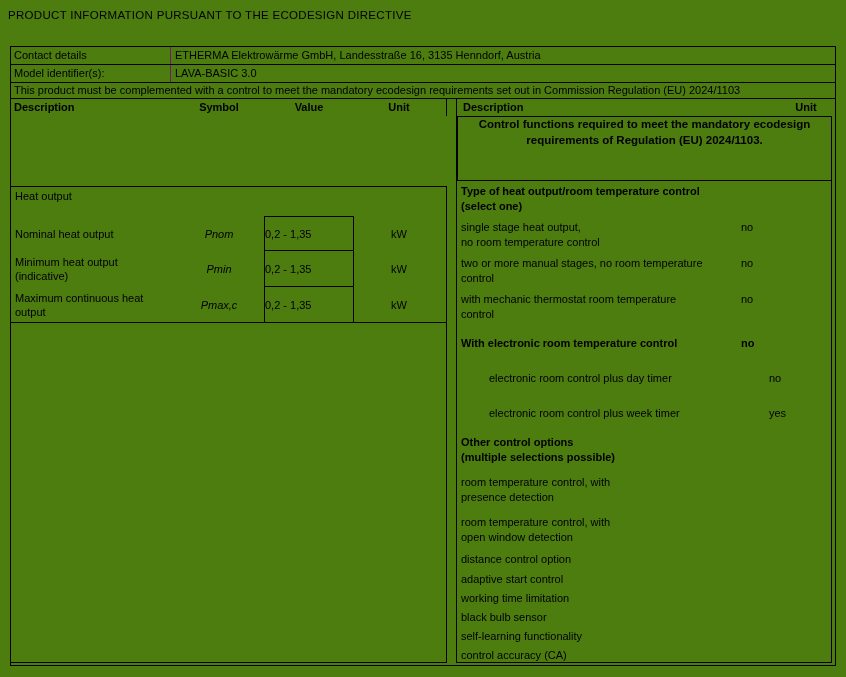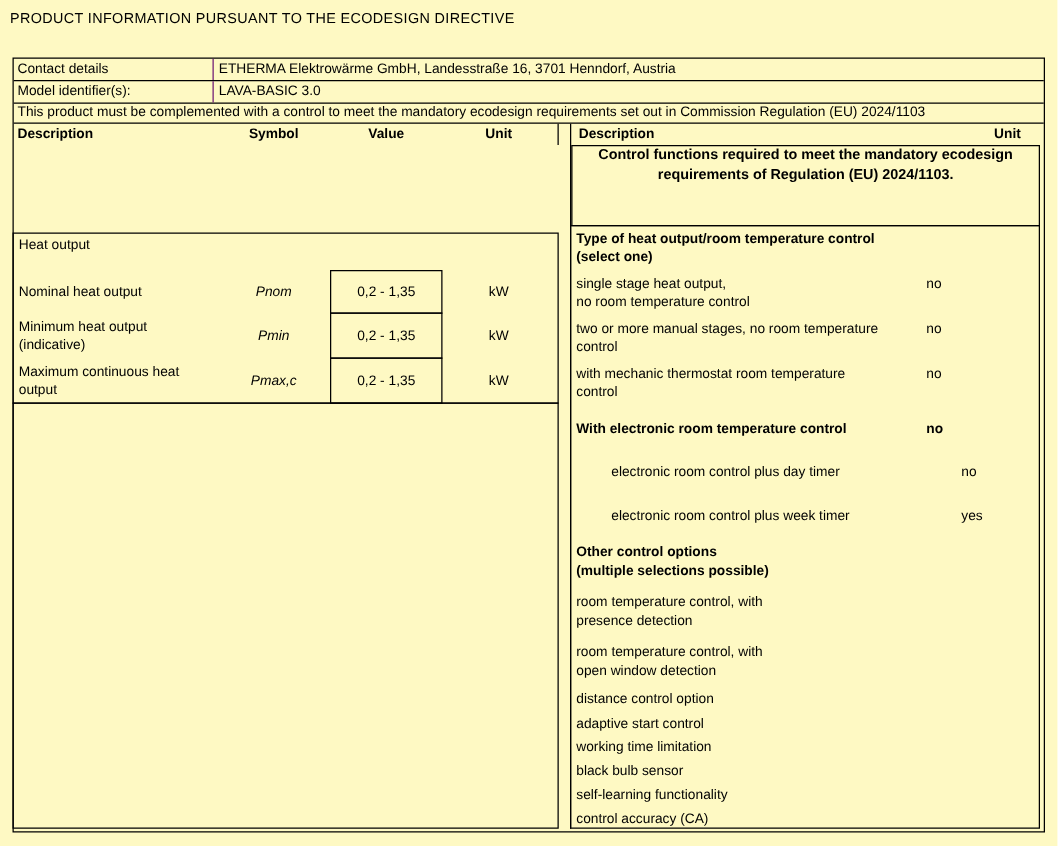--- a/index.html
+++ b/index.html
@@ -1,16 +1,16 @@
 <!DOCTYPE html>
 <html><head>
 <meta charset="utf-8">
 <style>
   html,body{margin:0;padding:0;background:#fff;}
-  .page{position:relative;width:846px;height:677px;background:#fef9c3;
+  .page{position:relative;width:846px;height:677px;background:#4d7c0f;
         font-family:"Liberation Sans", sans-serif;color:#000;font-size:11px;overflow:hidden;}
   .doc-title{position:absolute;left:8px;top:9px;font-size:11.5px;letter-spacing:.3px;white-space:nowrap;}
   .sheet{position:absolute;left:10px;top:46px;width:826px;height:620px;border:1px solid #000;box-sizing:border-box;}
 
   
   .info-row{display:flex;border-bottom:1px solid #000;height:18px;line-height:17px;box-sizing:border-box;}
   .info-row .lab{width:160px;flex:0 0 160px;border-right:1px solid #701a75;padding-left:3px;box-sizing:border-box;}
   .info-row .val{padding-left:4px;white-space:nowrap;}
   .notice-row{height:16px;line-height:15px;border-bottom:1px solid #000;box-sizing:border-box;
               padding-left:3px;white-space:nowrap;overflow:visible;}
@@ -32,21 +32,21 @@
 
   
   .heat-box{position:absolute;left:-1px;top:139px;width:437px;height:137px;border:1px solid #000;box-sizing:border-box;}
   .heat-title{position:absolute;left:4px;top:3px;font-weight:normal;text-align:right;}
   .heat-row{position:absolute;left:0;width:100%;}
   .heat-row .hr-label{position:absolute;left:4px;top:0;bottom:0;width:170px;display:flex;align-items:center;
                       white-space:pre-line;line-height:14px;}
   .heat-row .hr-symbol{position:absolute;left:168px;top:0;bottom:0;width:80px;display:flex;align-items:center;
                        justify-content:center;font-style:italic;}
   .heat-row .hr-valuebox{position:absolute;left:253px;top:0;bottom:0;width:90px;border:1px solid #000;
-                         box-sizing:border-box;display:flex;align-items:center;justify-content:center;}
+                         box-sizing:border-box;display:flex;align-items:center;}
   .heat-row.overlap .hr-valuebox{top:-1px;}
   .heat-row .hr-unit{position:absolute;left:358px;top:0;bottom:0;width:60px;display:flex;align-items:center;justify-content:center;}
   .hrow0{top:29px;height:35px;}
   .hrow1{top:64px;height:36px;}
   .hrow2{top:100px;height:36px;}
 
   
   .empty-box{position:absolute;left:-1px;top:275px;width:437px;height:341px;border:1px solid #000;box-sizing:border-box;}
 
   
@@ -66,21 +66,21 @@
 </head>
 <body>
 
 <div class="page">
   <div class="doc-title">PRODUCT INFORMATION PURSUANT TO THE ECODESIGN DIRECTIVE</div>
 
   <div class="sheet">
 
     <div class="info-row">
       <div class="lab">Contact details</div>
-      <div class="val">ETHERMA Elektrowärme GmbH, Landesstraße 16, 3701 Henndorf, Austria</div>
+      <div class="val">ETHERMA Elektrowärme GmbH, Landesstraße 16, 3135 Henndorf, Austria</div>
     </div>
     <div class="info-row">
       <div class="lab">Model identifier(s):</div>
       <div class="val">LAVA-BASIC 3.0</div>
     </div>
     <div class="notice-row">This product must be complemented with a control to meet the mandatory ecodesign requirements set out in Commission Regulation (EU) 2024/1103</div>
 
     <div class="hdr hdr-desc-l">Description</div>
     <div class="hdr hdr-sym c">Symbol</div>
     <div class="hdr hdr-val c">Value</div>

